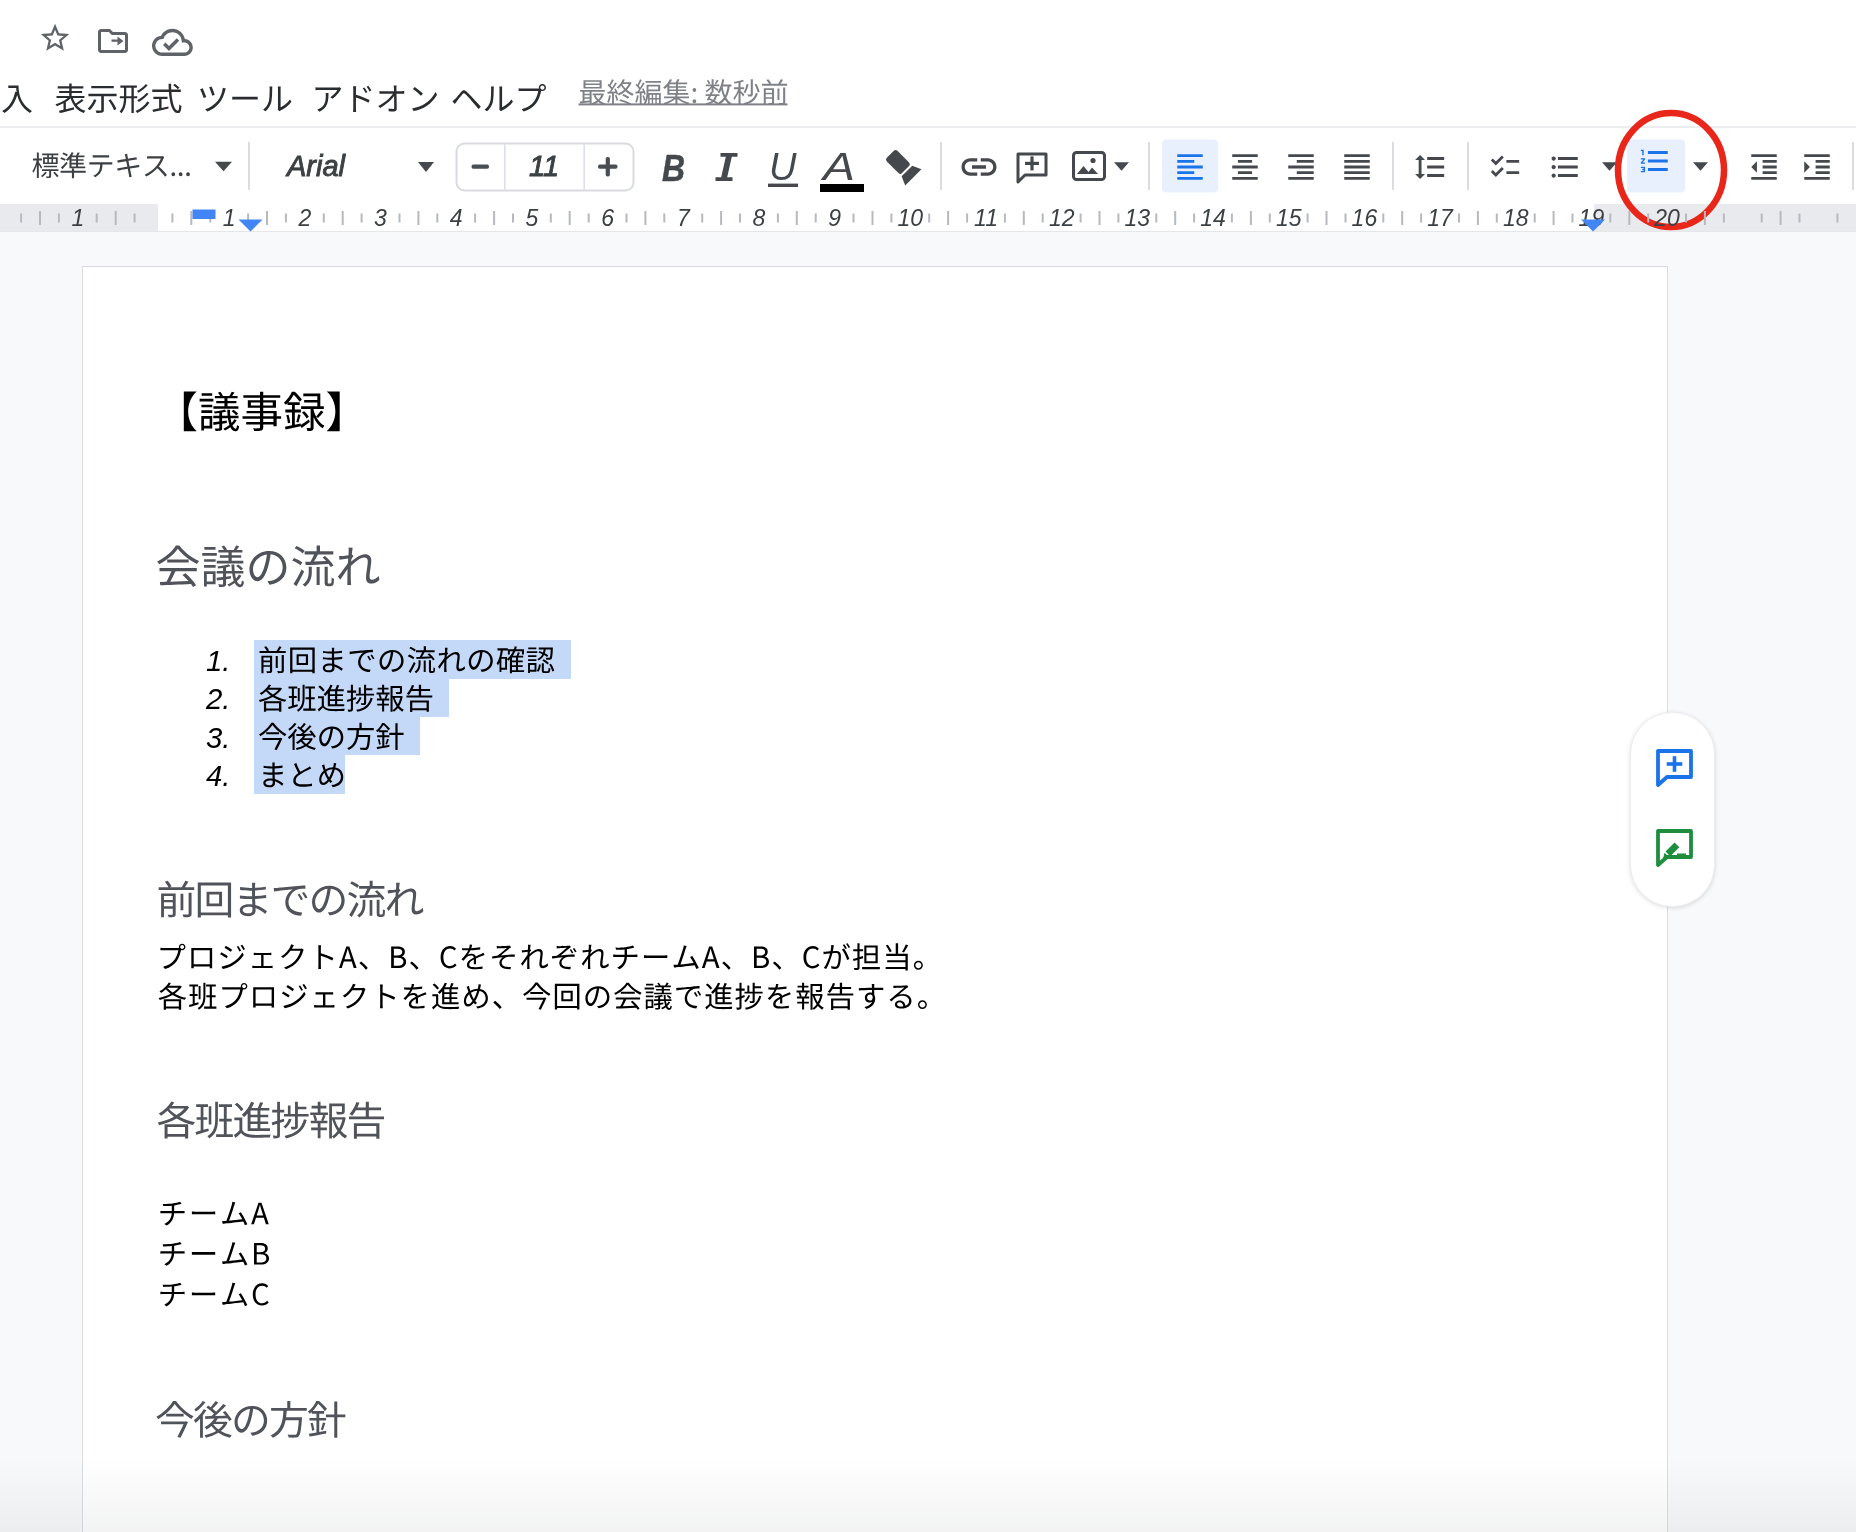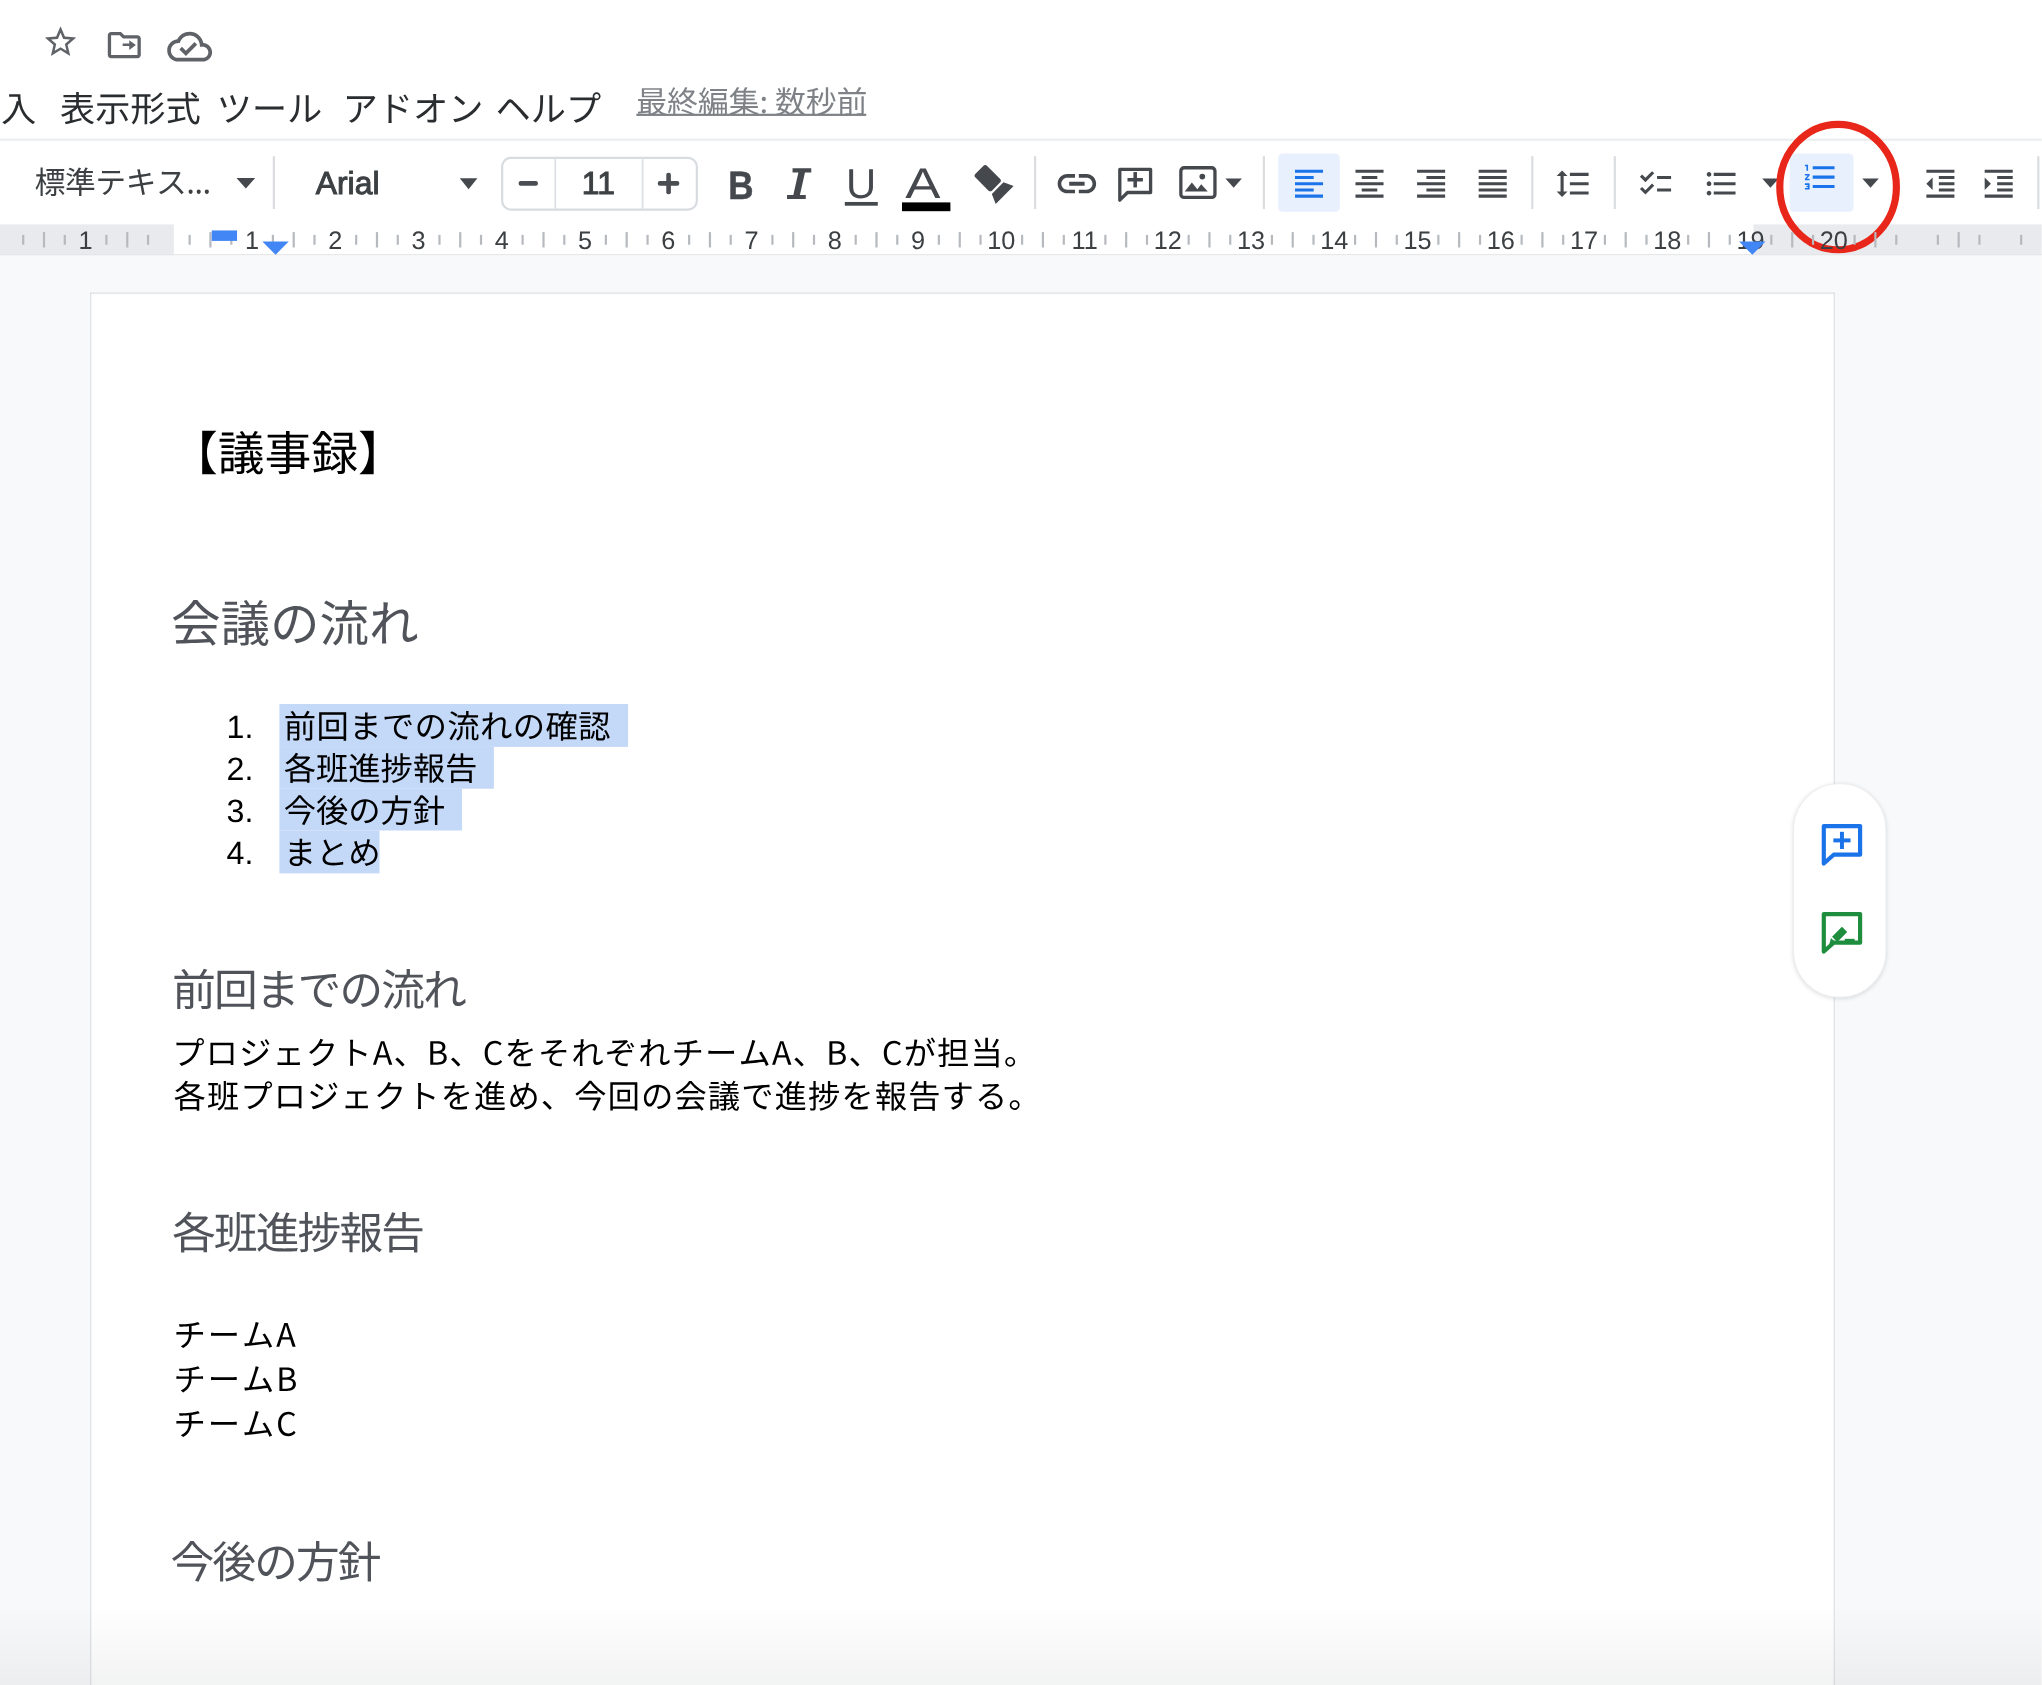--- a/index.html
+++ b/index.html
@@ -1,16 +1,16 @@
 <!DOCTYPE html>
 <html><head><meta charset="utf-8">
 <style>
 html,body{margin:0;padding:0;}
 body{width:1856px;height:1532px;overflow:hidden;background:#fff;font-family:"Liberation Sans",sans-serif;}
-#canvas{position:absolute;top:0;left:0;width:1856px;height:1532px;}
+#canvas{position:absolute;top:0;left:0;width:1856px;height:1532px;font-style:italic;}
 .abs{position:absolute;}
 #docbg{top:232px;left:0;width:1856px;height:1300px;background:#f8f9fa;}
 #page{top:266px;left:82px;width:1586px;height:1266px;background:#fff;border:1px solid #dadce0;border-bottom:none;box-sizing:border-box;}
 #menuline{top:126px;left:0;width:1856px;height:2px;background:#ebedef;}
 #ruler{top:204px;left:0;width:1856px;height:28px;background:#fff;}
 #rulerL{top:204px;left:0;width:158px;height:28px;background:#e8eaed;}
 #rulerR{top:204px;left:1594px;width:262px;height:28px;background:#e8eaed;}
 #rulerB{top:231px;left:0;width:1856px;height:1px;background:#e4e6e8;}
 .hl{background:#c4d8f8;}
 #hl1{top:640.4px;left:254.3px;width:316.4px;height:38.3px;}

